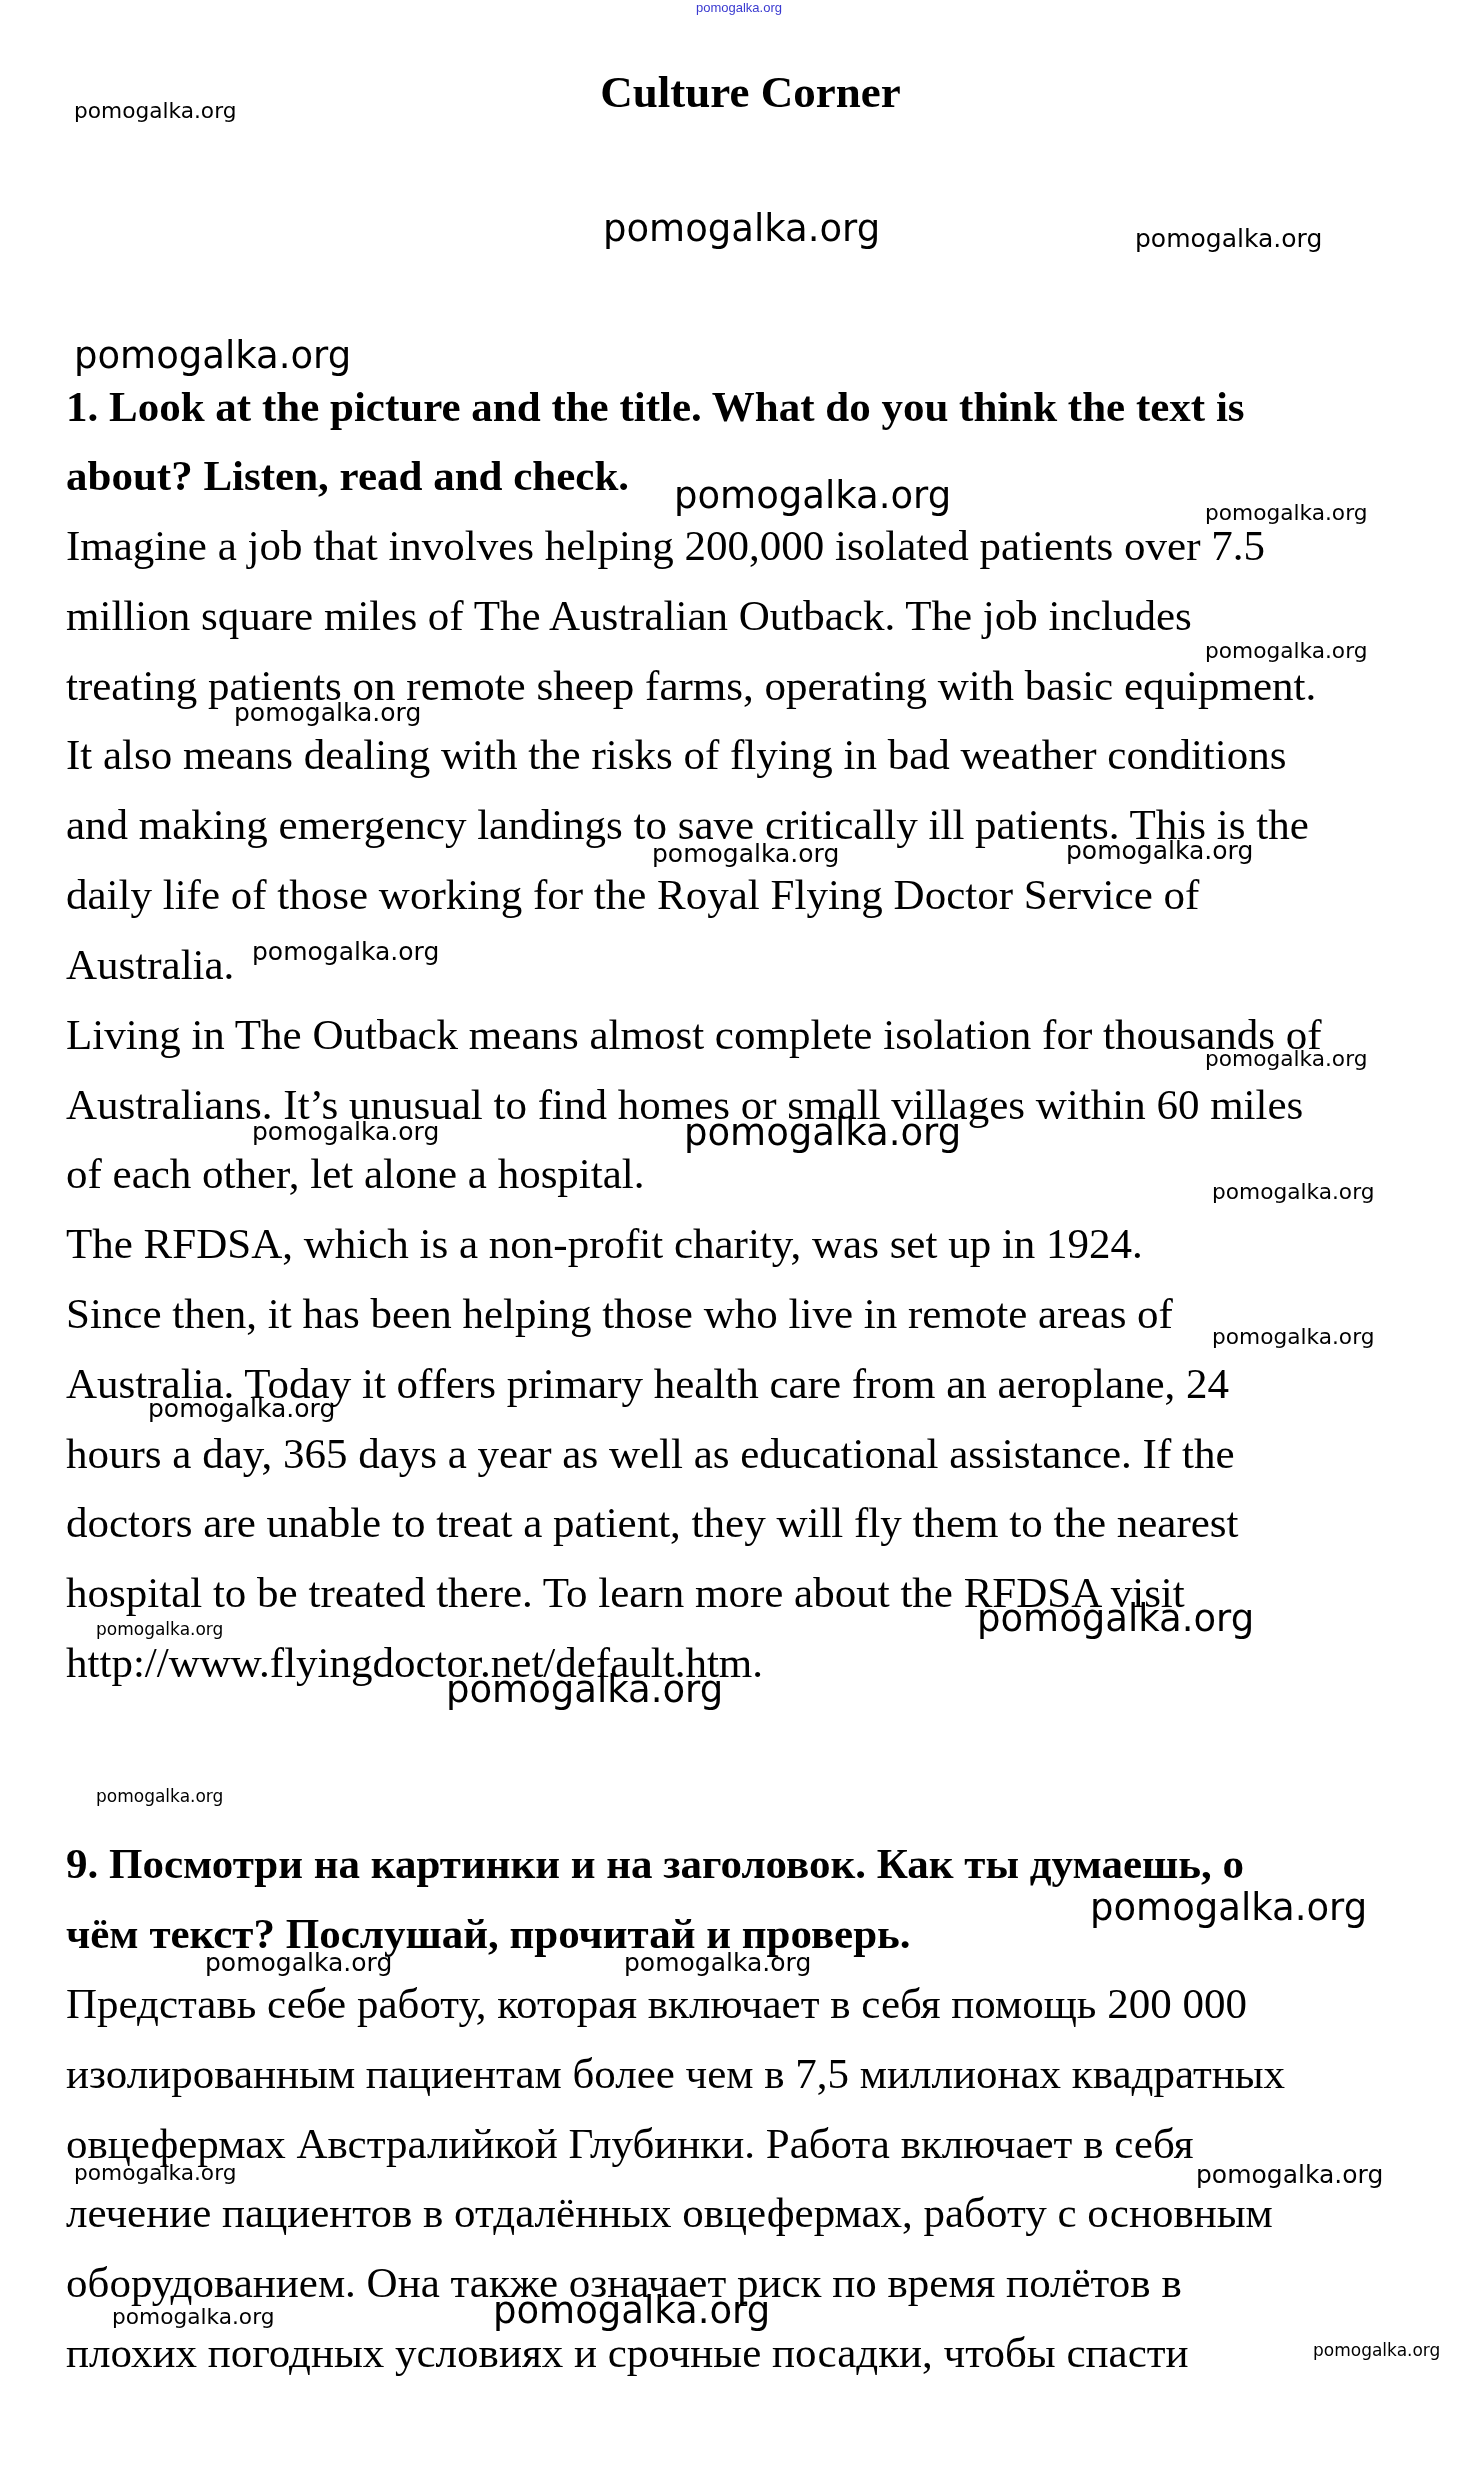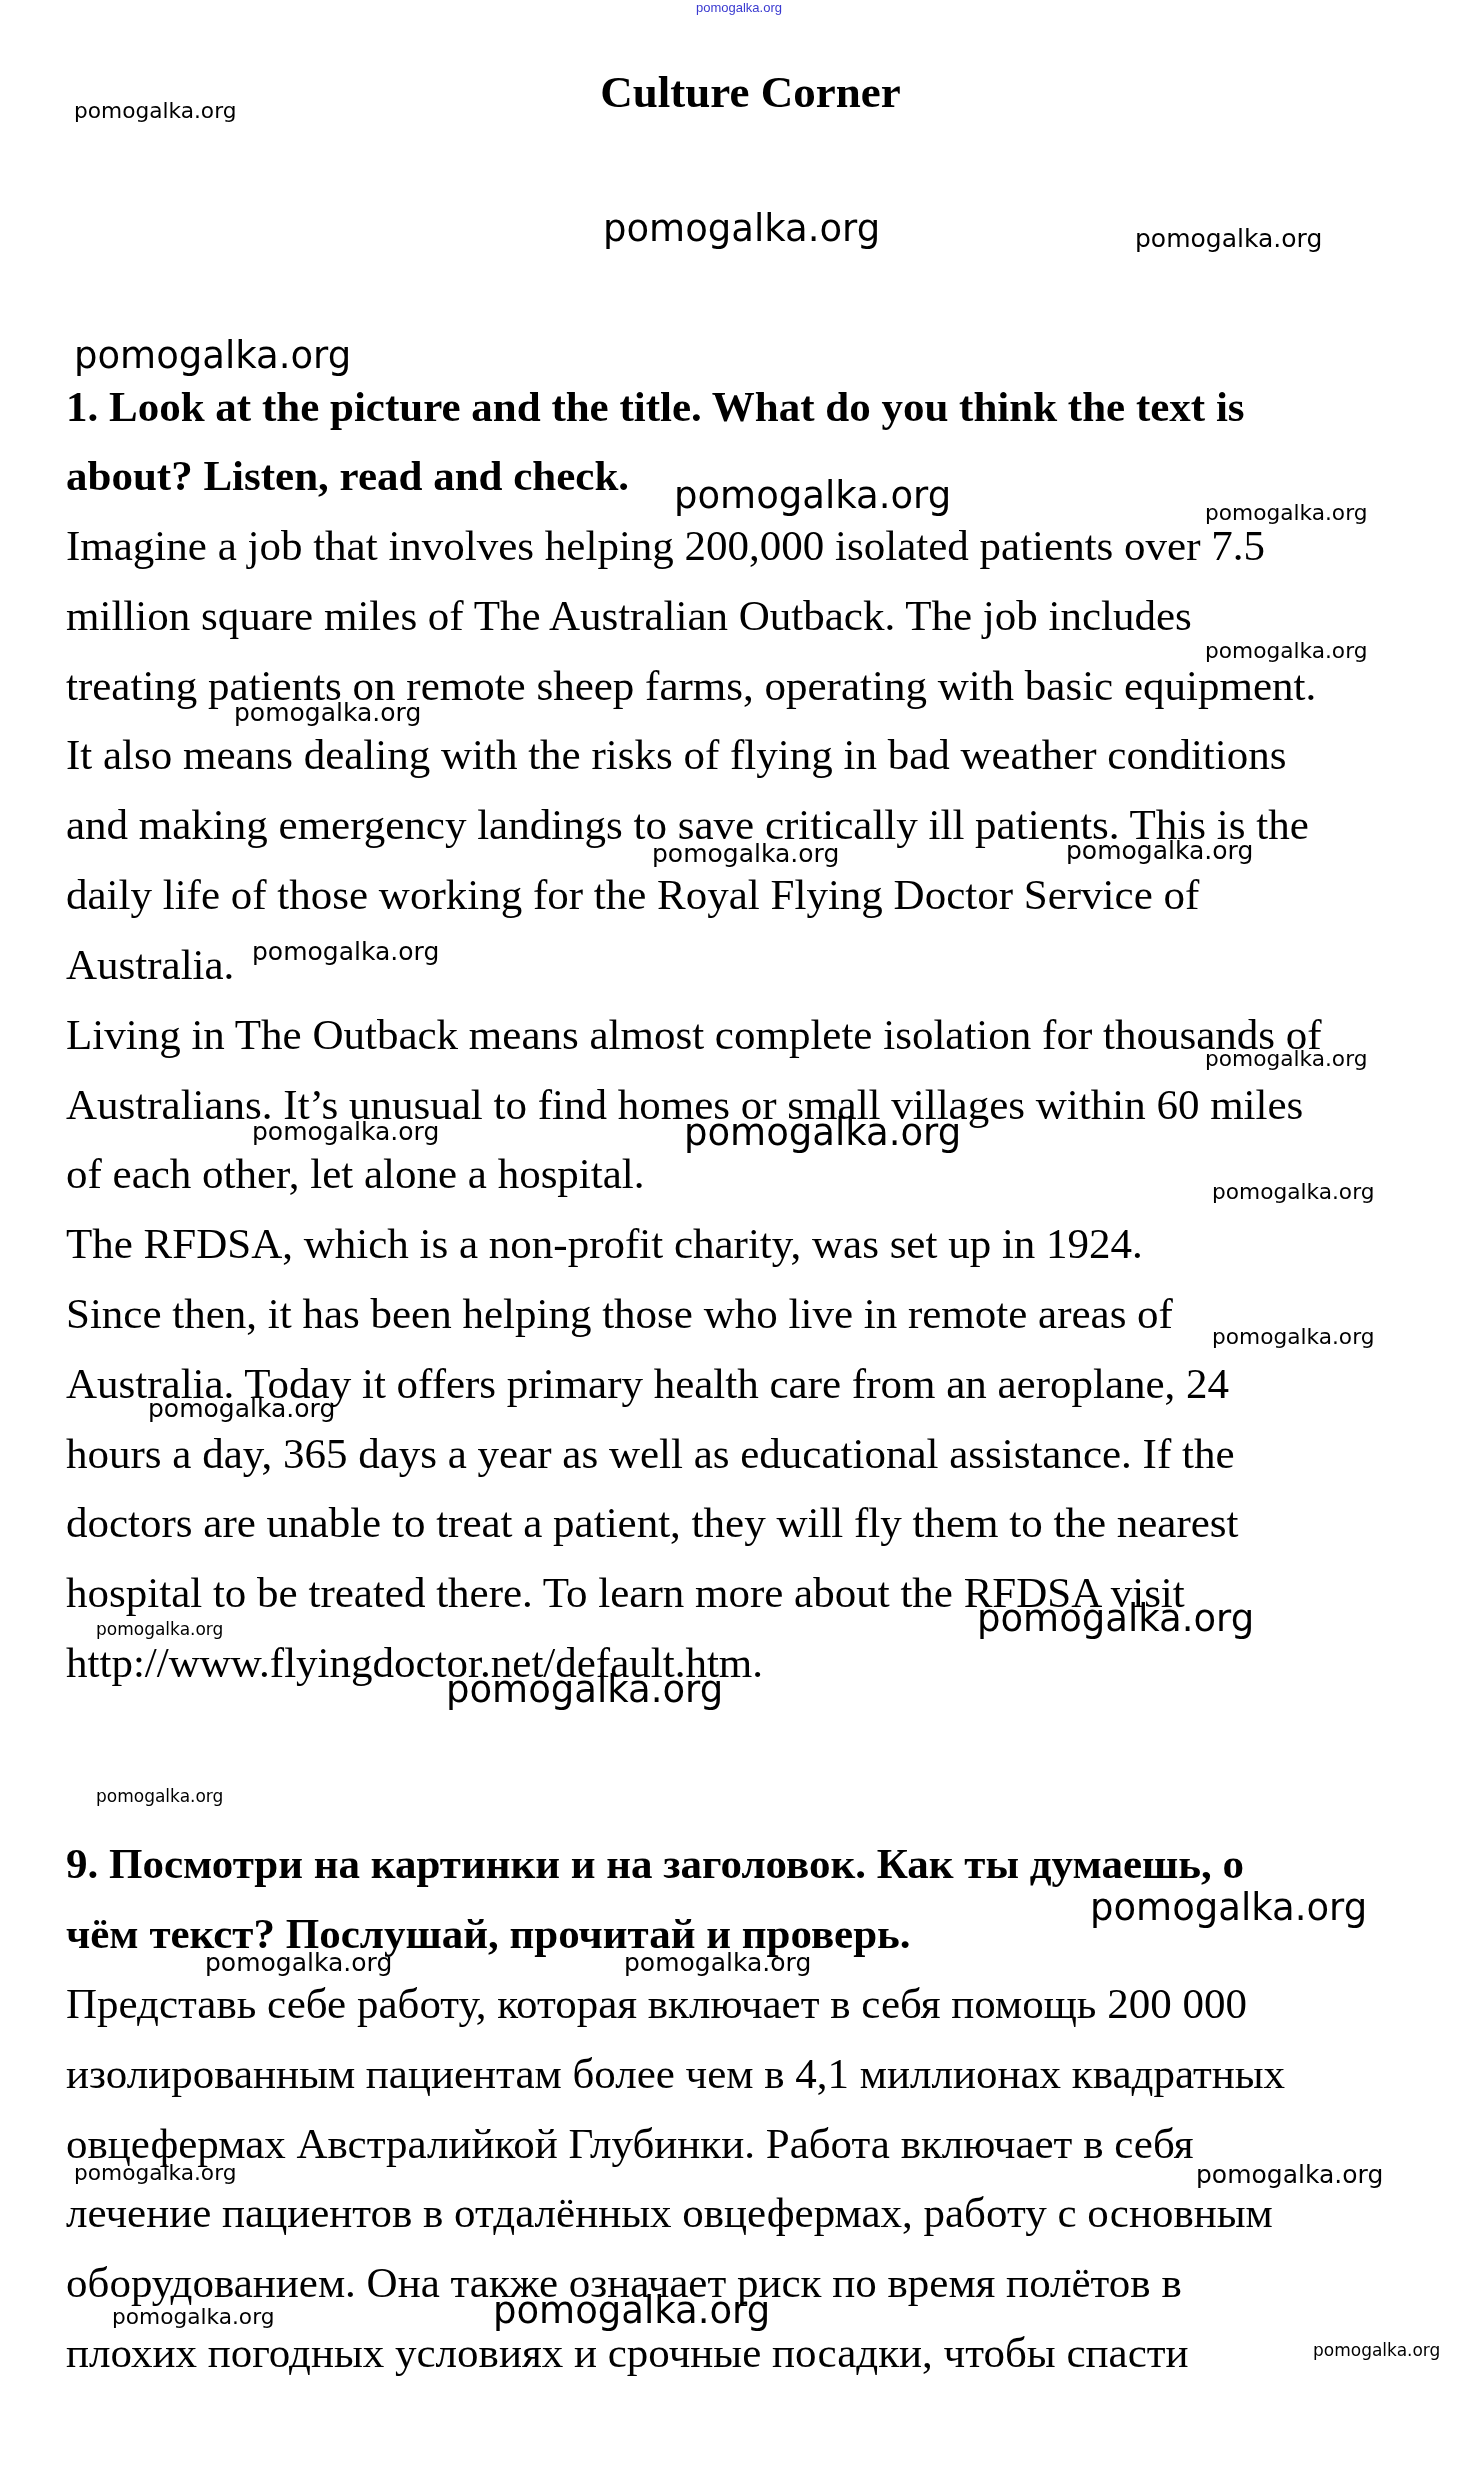--- a/index.html
+++ b/index.html
@@ -41,21 +41,21 @@
 <div class="line" style="top:1501px">doctors are unable to treat a patient, they will fly them to the nearest</div>
 <div class="line" style="top:1571px">hospital to be treated there. To learn more about the RFDSA visit</div>
 <div class="line" style="top:1641px">
   <a class="link">http://www.flyingdoctor.net/default.htm</a><span>.</span>
 </div>
 
 <div class="line bold" style="top:1842px">9. Посмотри на картинки и на заголовок. Как ты думаешь, о</div>
 <div class="line bold" style="top:1912px">чём текст? Послушай, прочитай и проверь.</div>
 
 <div class="line" style="top:1982px">Представь себе работу, которая включает в себя помощь 200 000</div>
-<div class="line" style="top:2052px">изолированным пациентам более чем в 4,1 миллионах квадратных</div>
+<div class="line" style="top:2052px">изолированным пациентам более чем в 7,5 миллионах квадратных</div>
 <div class="line" style="top:2122px">овцефермах Австралийкой Глубинки. Работа включает в себя</div>
 <div class="line" style="top:2191px">лечение пациентов в отдалённых овцефермах, работу с основным</div>
 <div class="line" style="top:2261px">оборудованием. Она также означает риск по время полётов в</div>
 <div class="line" style="top:2331px">плохих погодных условиях и срочные посадки, чтобы спасти</div>
 
 <div class="wm s" style="left:74px;top:100px">pomogalka.org</div>
 <div class="wm l" style="left:603px;top:210px">pomogalka.org</div>
 <div class="wm m" style="left:1135px;top:226px">pomogalka.org</div>
 <div class="wm l" style="left:74px;top:337px">pomogalka.org</div>
 <div class="wm l" style="left:674px;top:477px">pomogalka.org</div>

